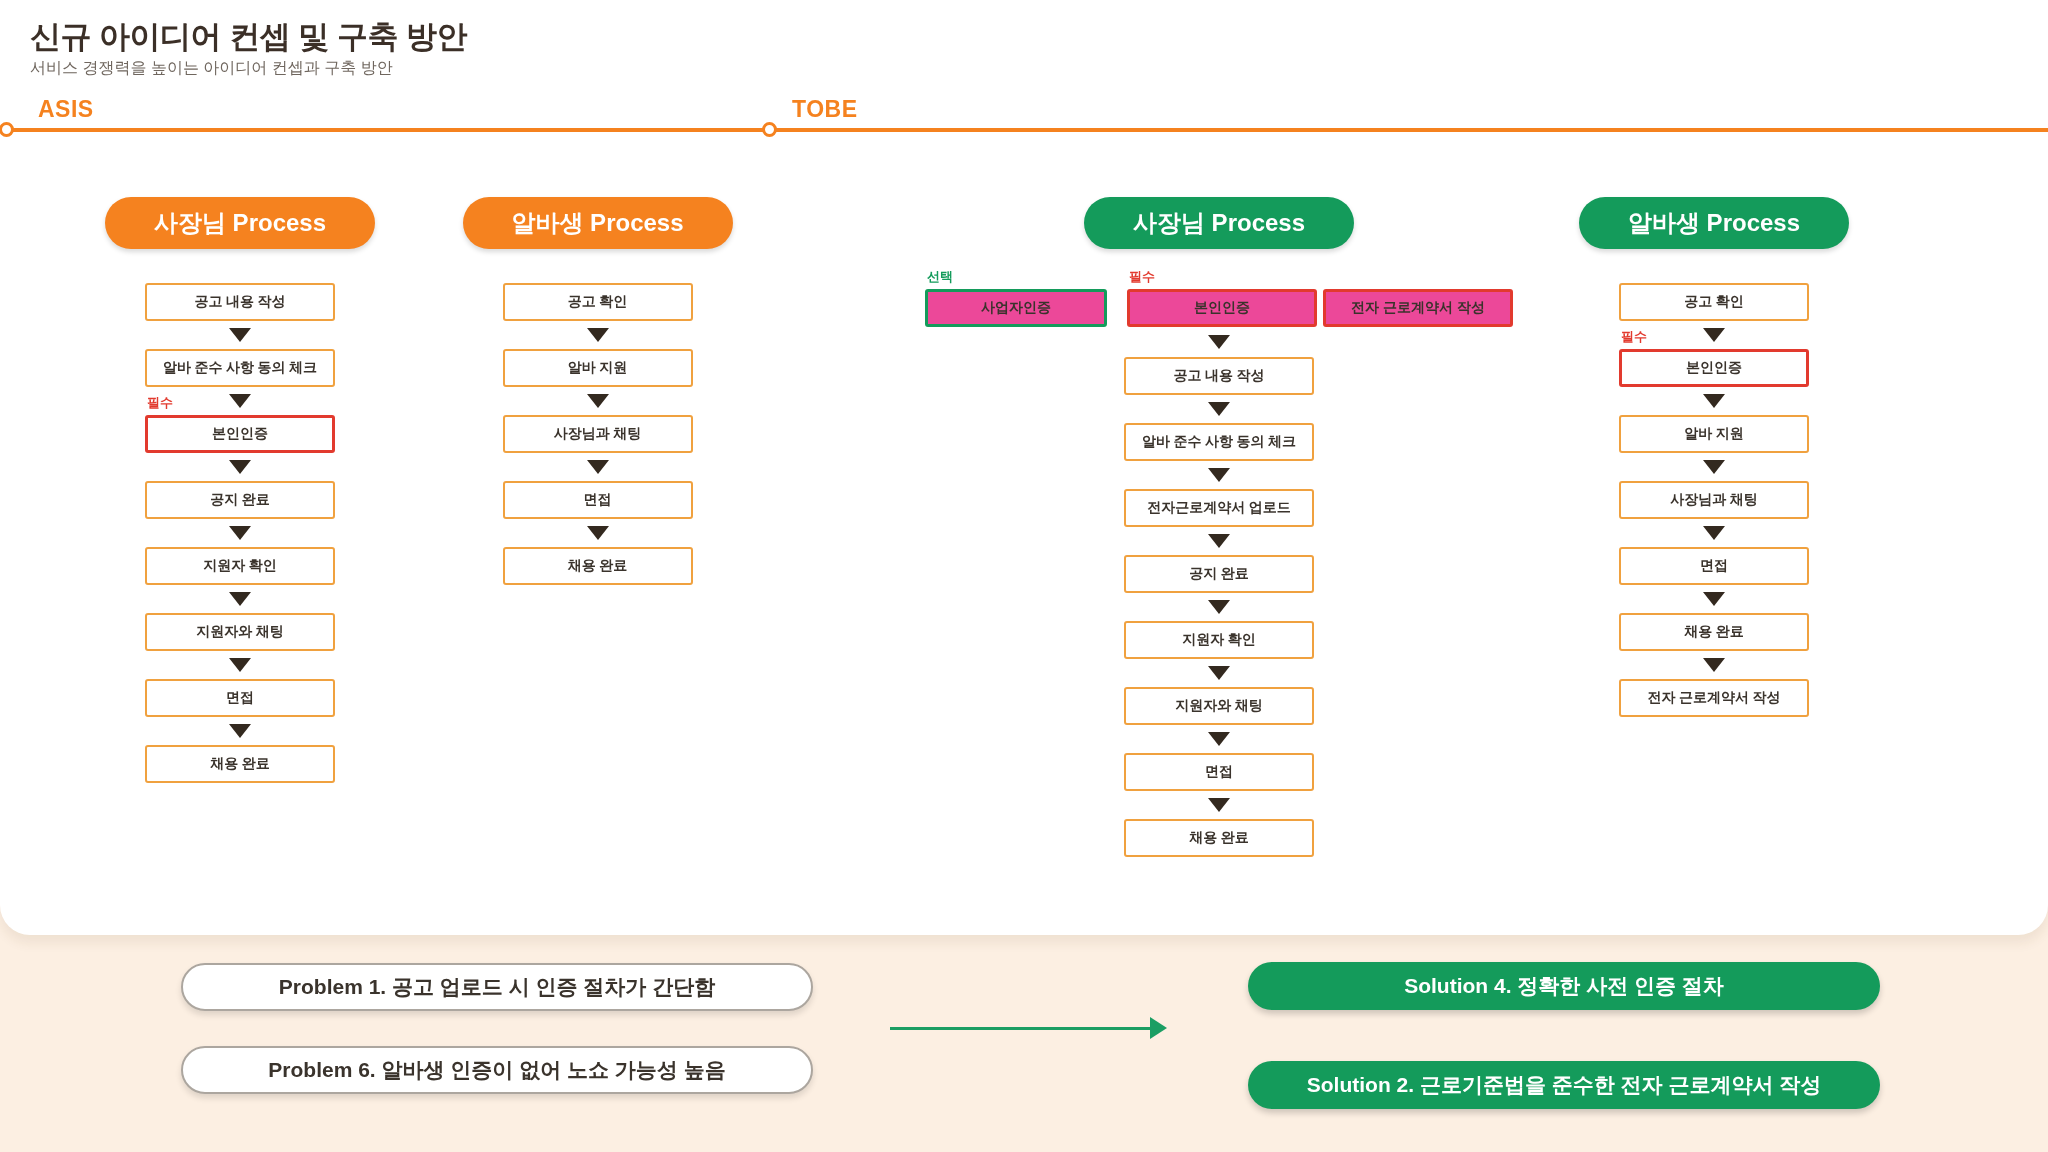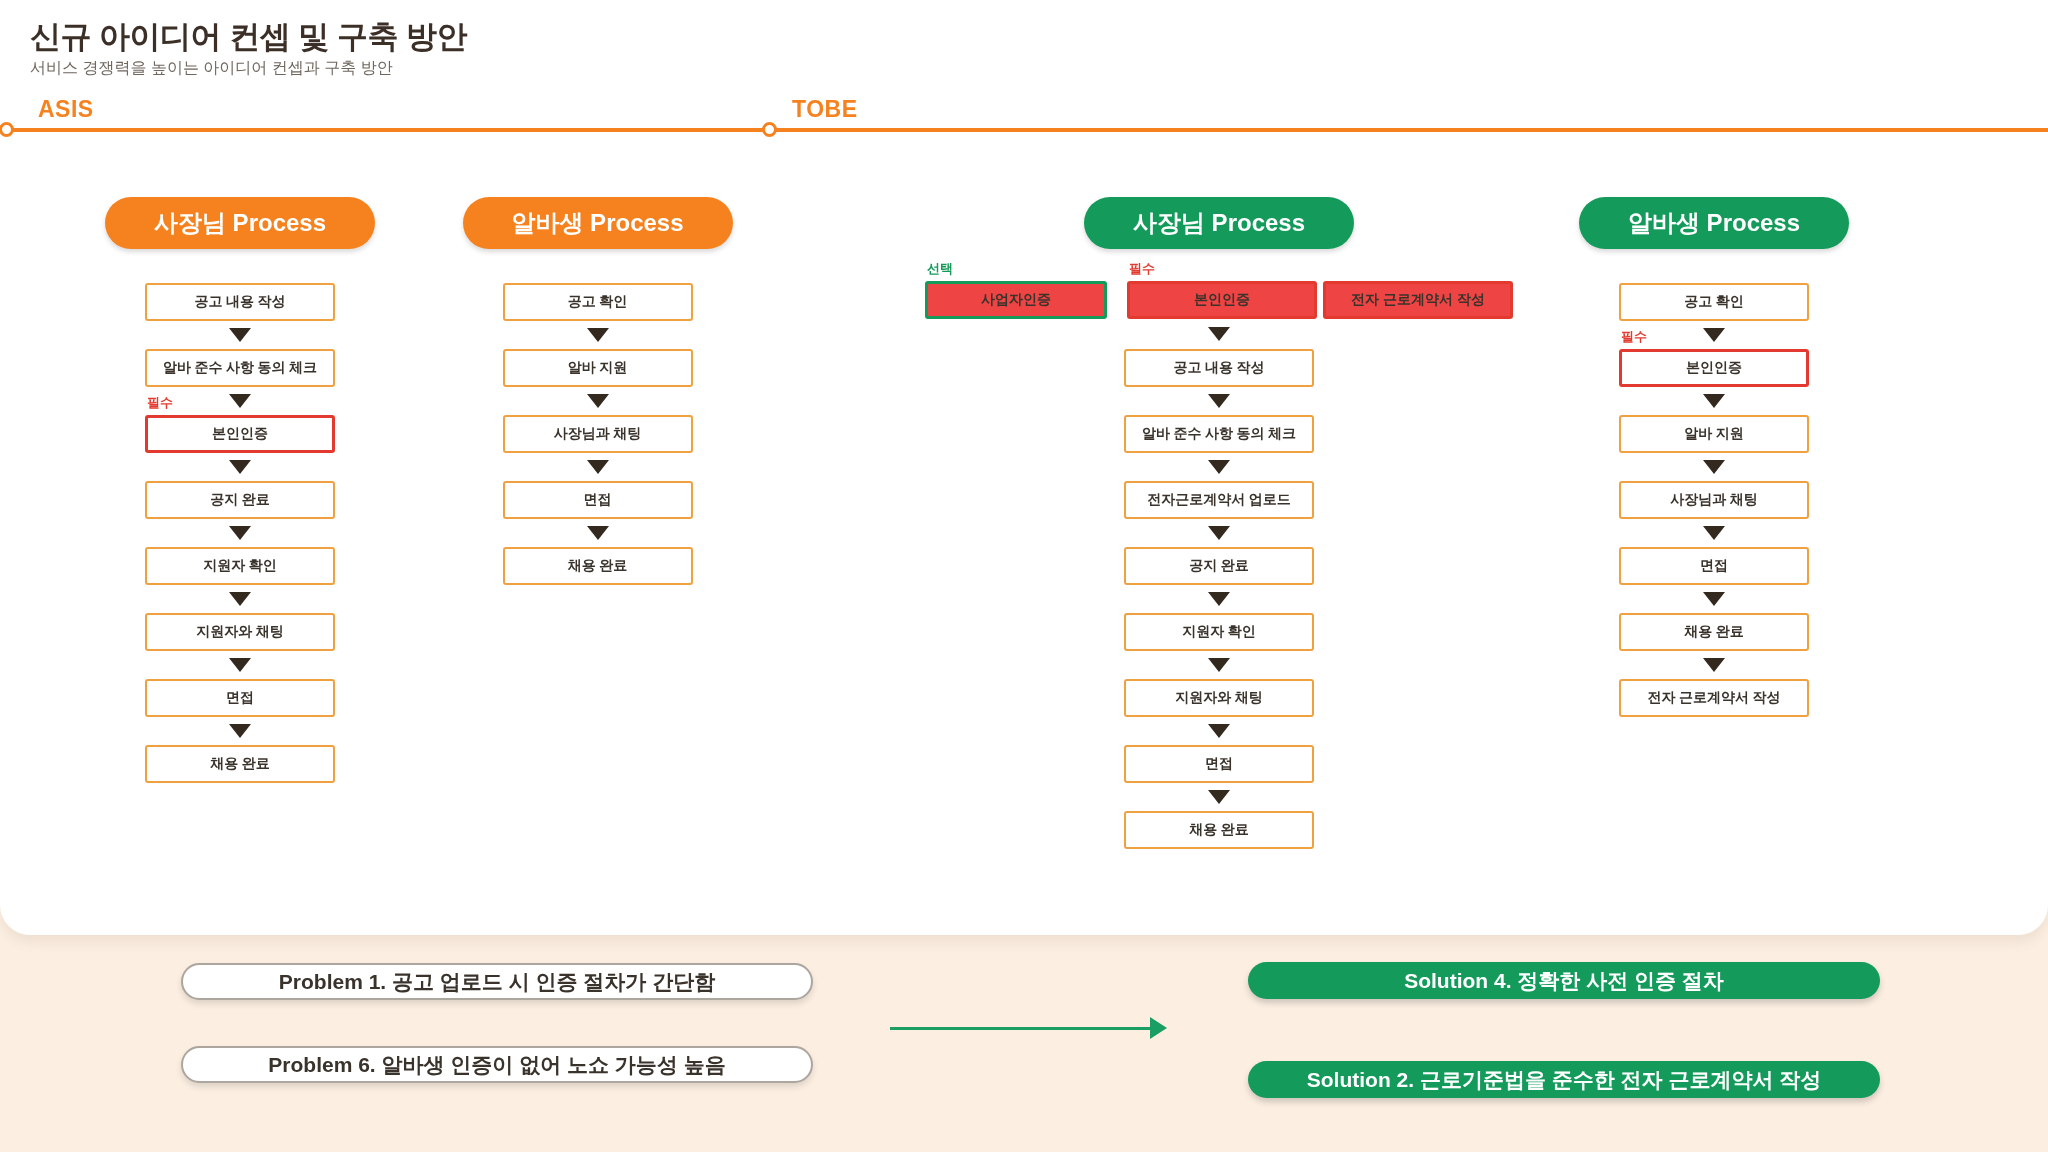--- a/index.html
+++ b/index.html
@@ -78,37 +78,37 @@
   .flow-arrow {
     width:0; height:0;
     border-left:11px solid transparent; border-right:11px solid transparent;
     border-top:14px solid #33291f;
     margin:7px 0;
   }
   .standalone-arrow { margin:8px 0; }
 
   .pre-row {
     display:flex; align-items:flex-end; gap:20px;
-    margin-top:32px; width:588px; justify-content:center;
+    margin-top:40px; width:588px; justify-content:center;
   }
   .pre-item { position:relative; }
   .pre-group { display:flex; gap:6px; }
   .pre-box {
     height:38px; width:182px;
-    background:#ef4444; color:#3a332c;
+    background:#ec4899; color:#3a332c;
     font-size:14px; font-weight:600;
     display:flex; align-items:center; justify-content:center;
     white-space:nowrap; border-radius:3px;
   }
   .pre-box.optional { border:3px solid #149b5b; }
   .pre-box.required { border:3px solid #e23a2e; width:190px; }
 
   .bottom { position:absolute; left:0; top:935px; width:2048px; height:217px; }
   .pill {
-    position:absolute; height:37px; width:632px;
+    position:absolute; height:48px; width:632px;
     border-radius:26px;
     display:flex; align-items:center; justify-content:center;
     font-size:21px; font-weight:800; white-space:nowrap;
   }
   .pill.problem {
     background:#ffffff; border:2px solid #aca69f; color:#3a332c;
     box-shadow:0 4px 6px rgba(0,0,0,0.12);
   }
   .pill.solution {
     background:#149b5b; color:#ffffff;

